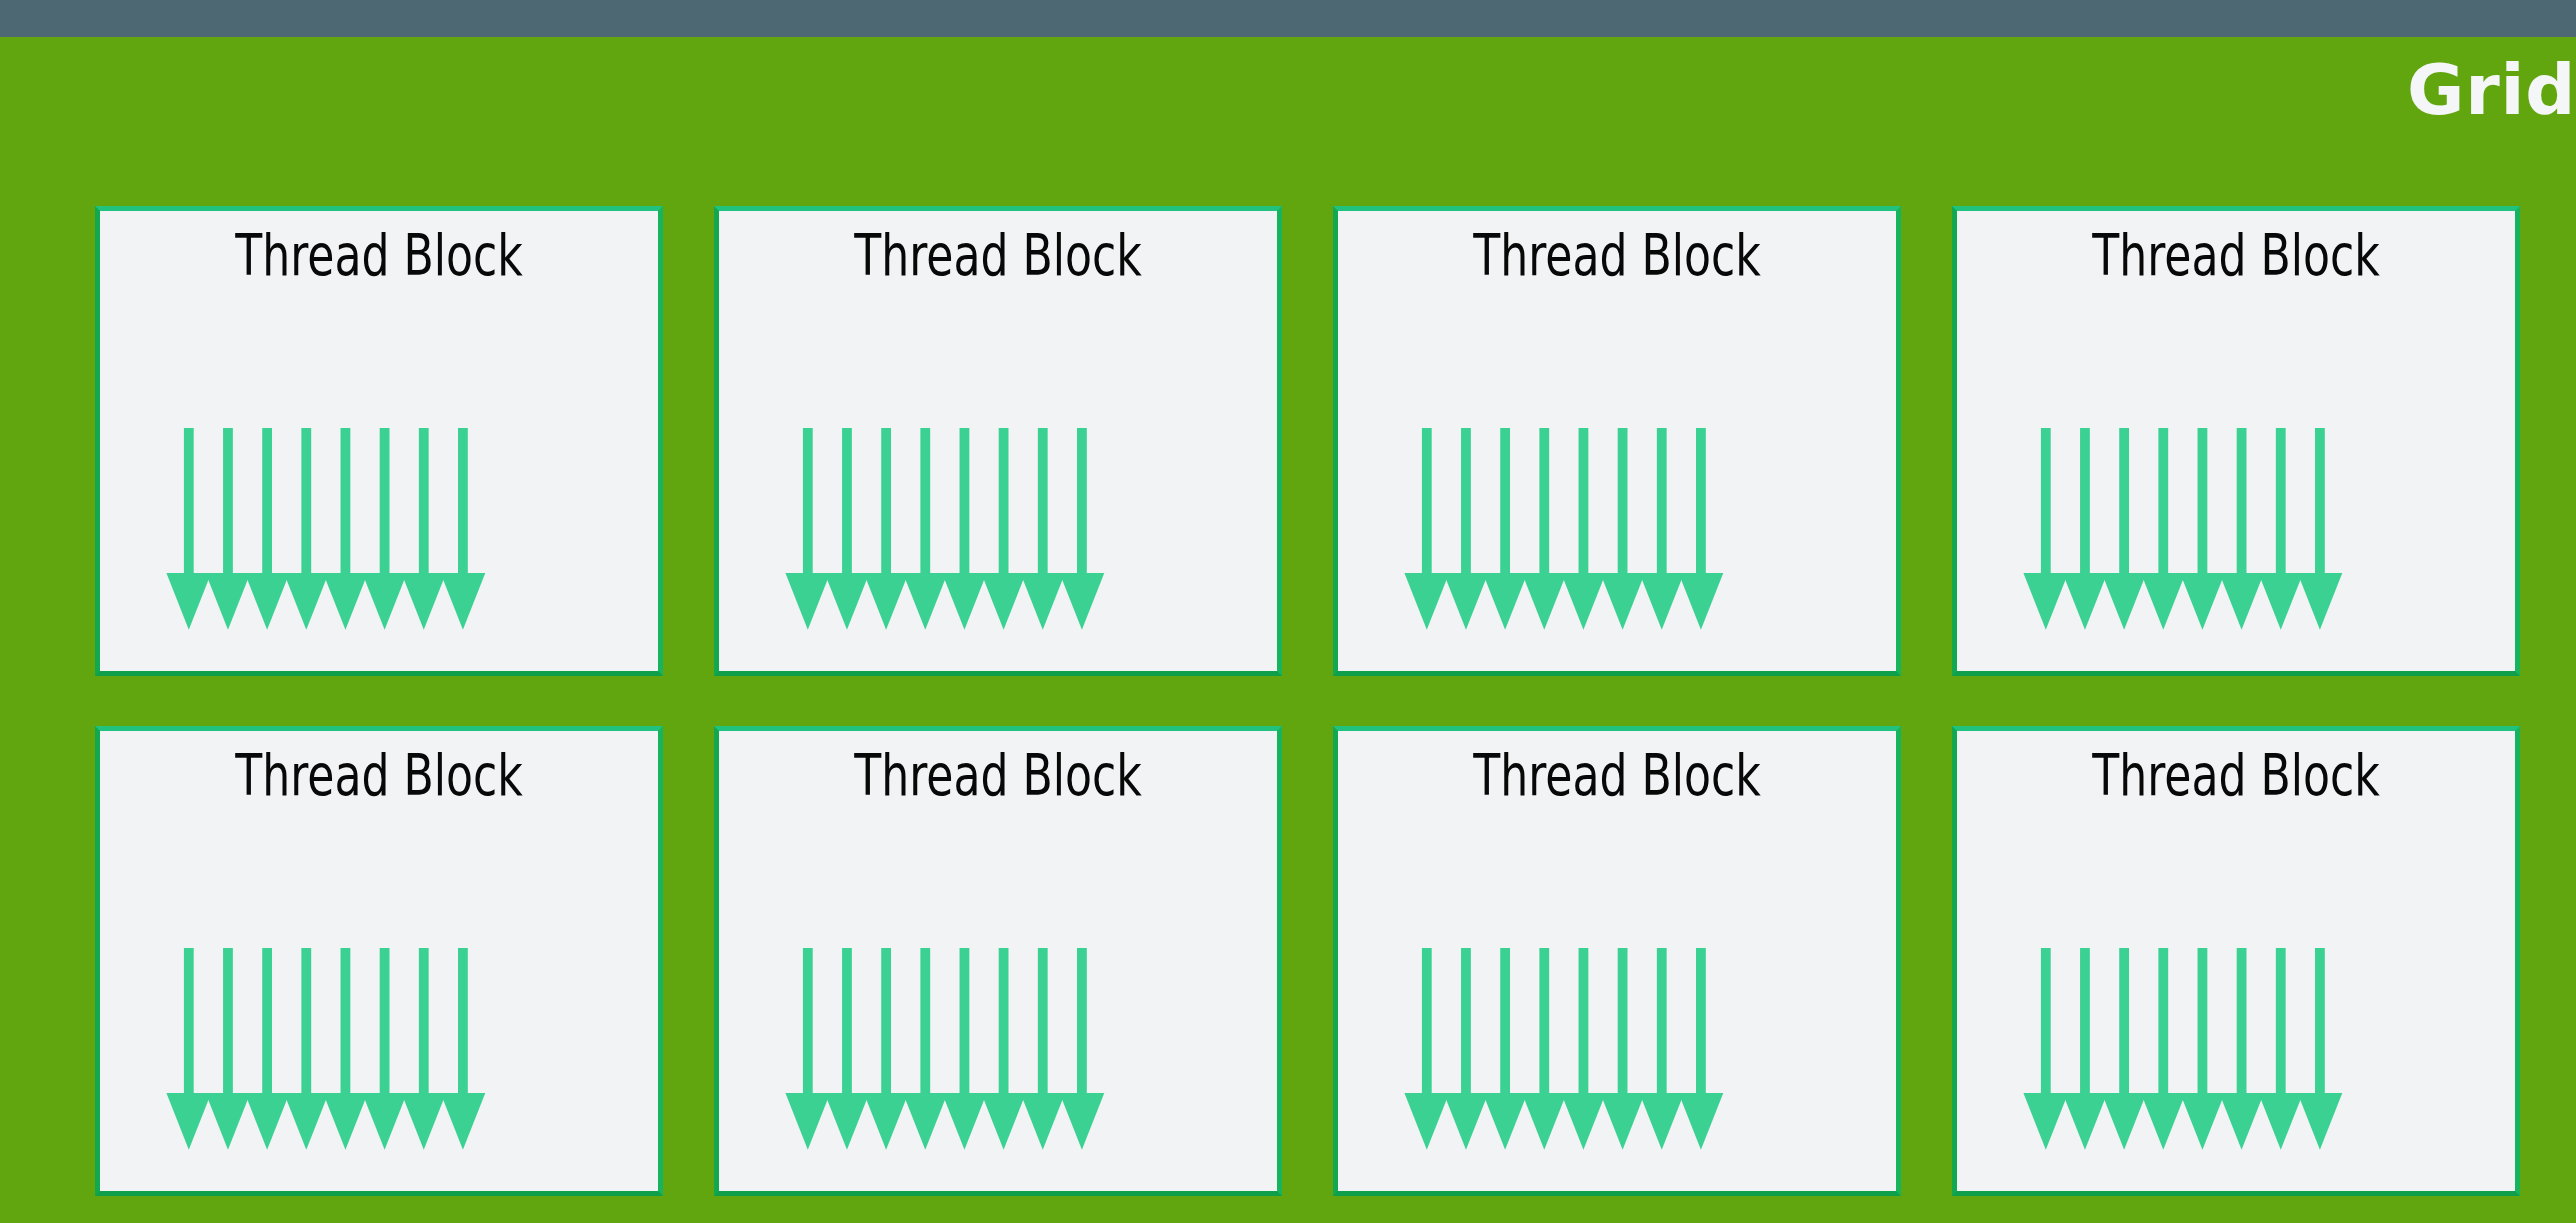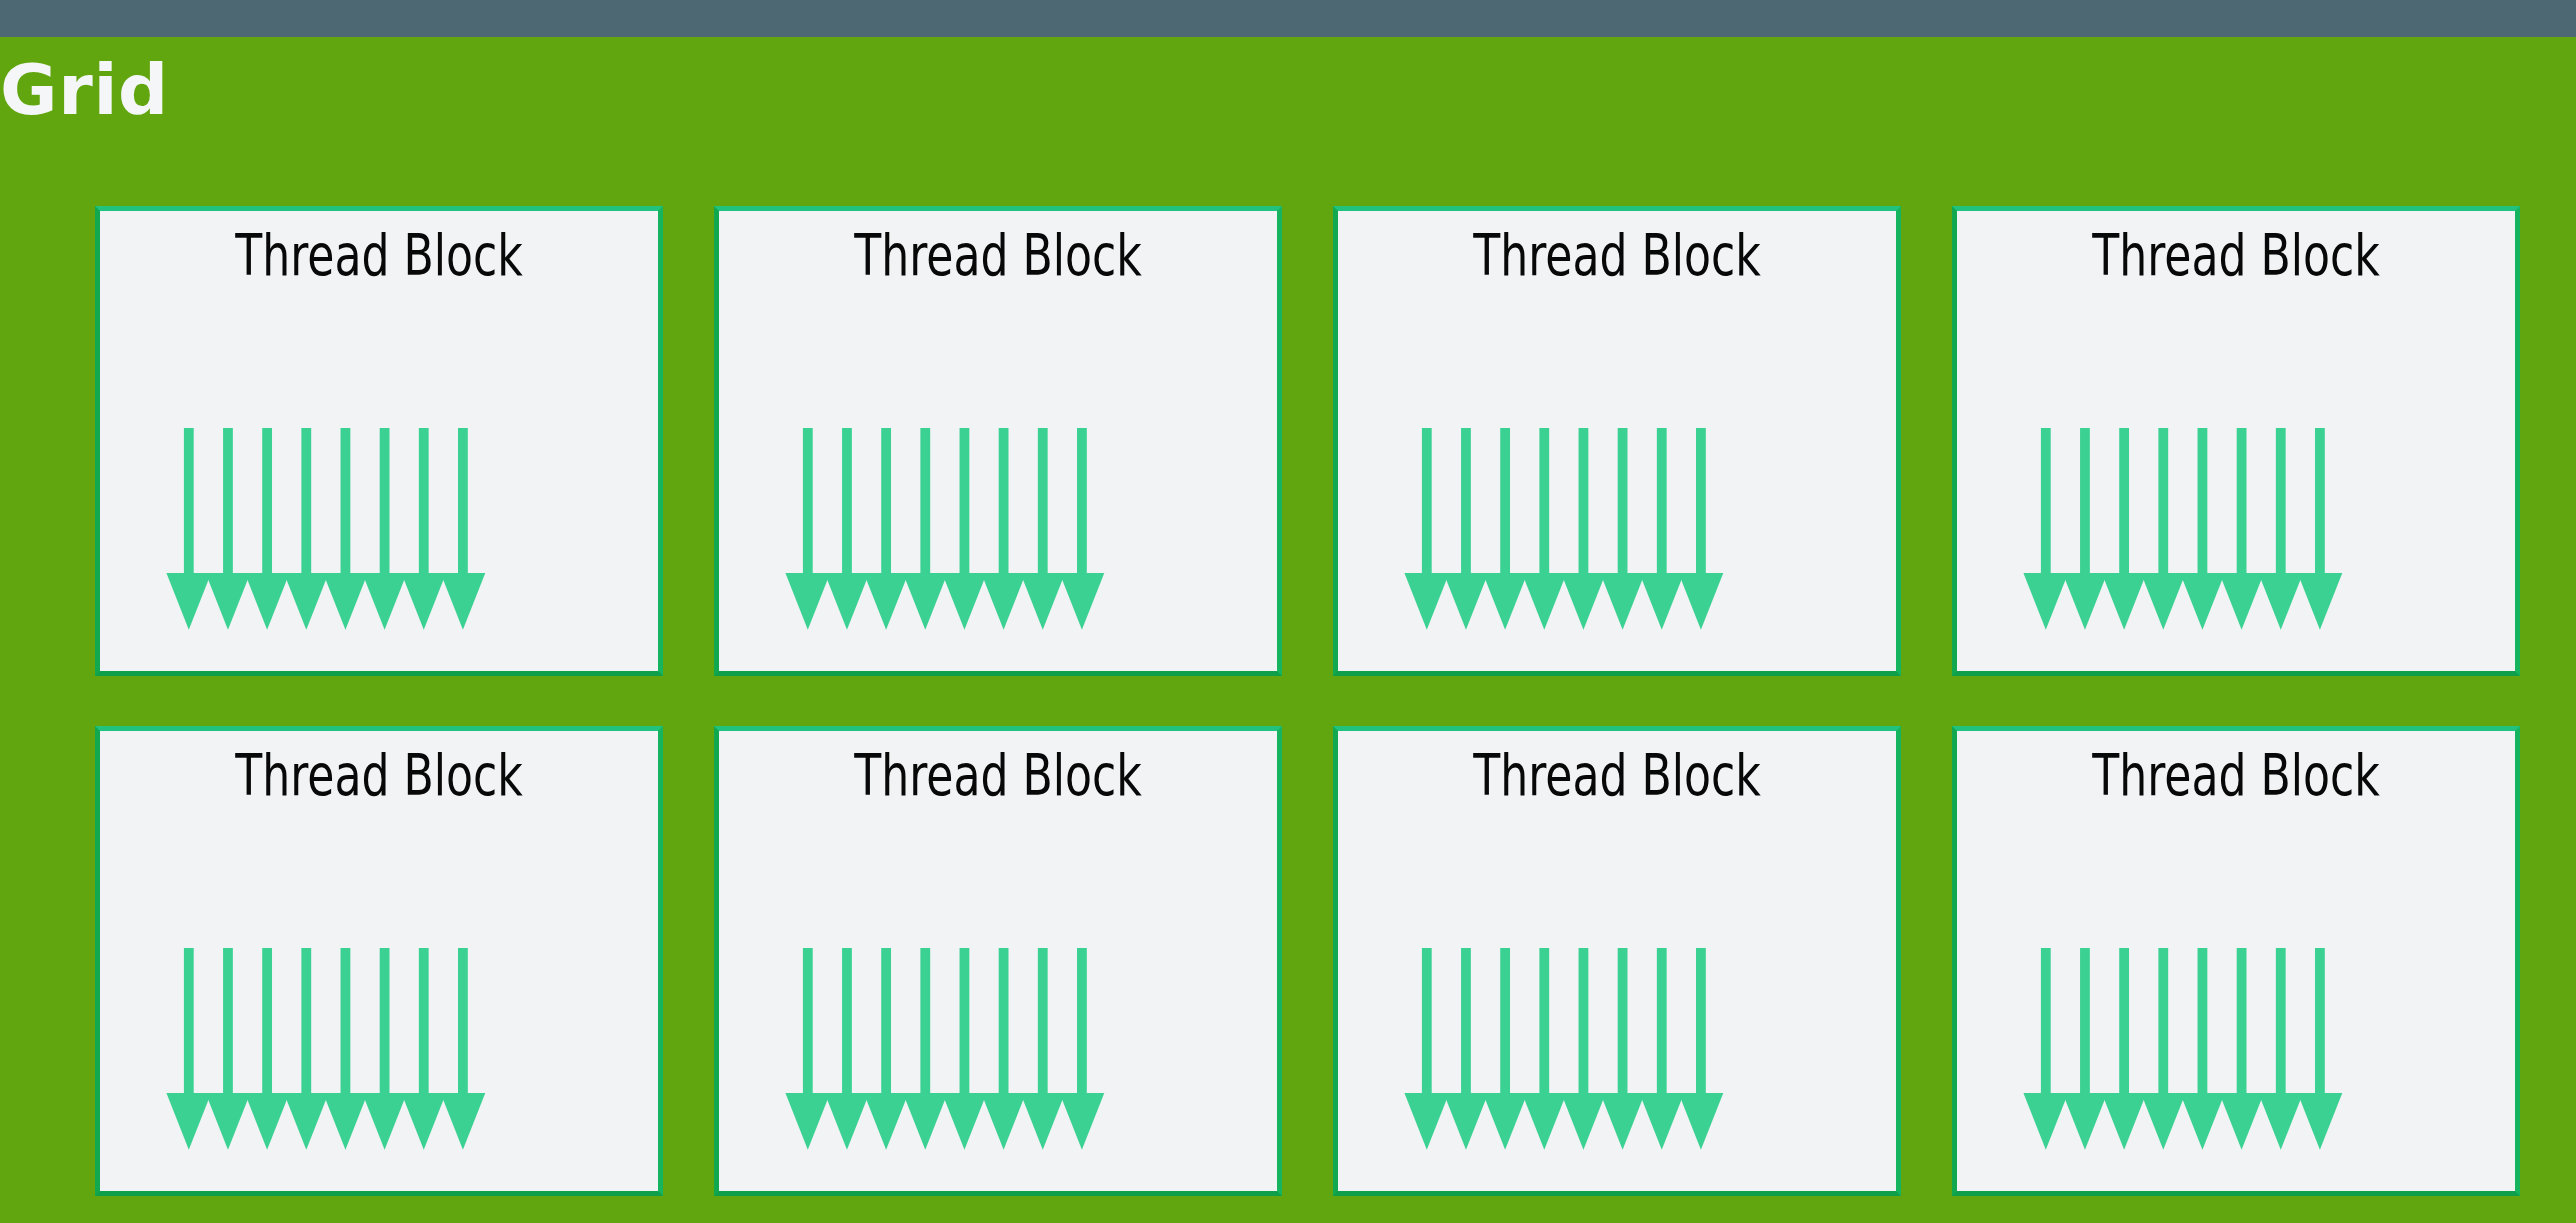--- a/index.html
+++ b/index.html
@@ -35,21 +35,21 @@
     height: 1187px;
     background: #61a60e;
   }
 
   
   #grid-title {
     position: absolute;
     left: 0;
     top: 13px;
     width: 2576px;
-    text-align: left;
+    text-align: right;
     color: #f4f6f7;
     font-family: "DejaVu Sans", sans-serif;
     font-weight: bold;
     font-size: 70px;
     line-height: 80px;
     letter-spacing: 0.7px;
     white-space: nowrap;
   }
 
   

